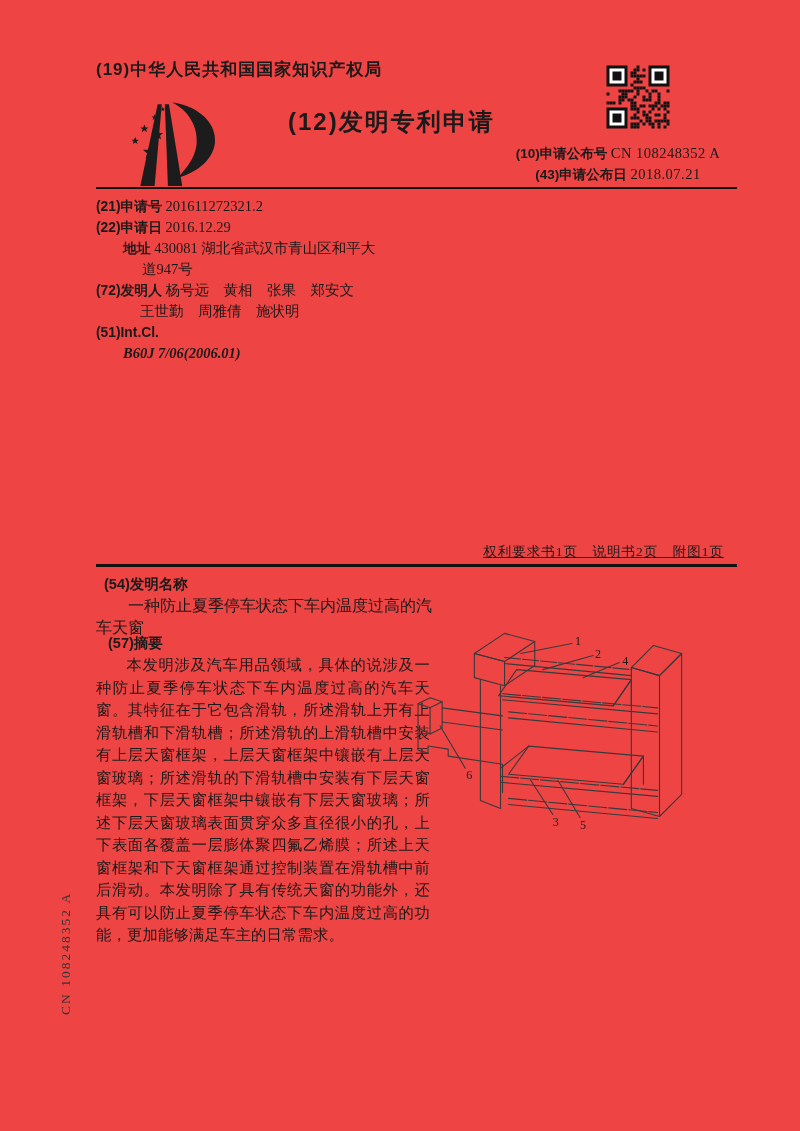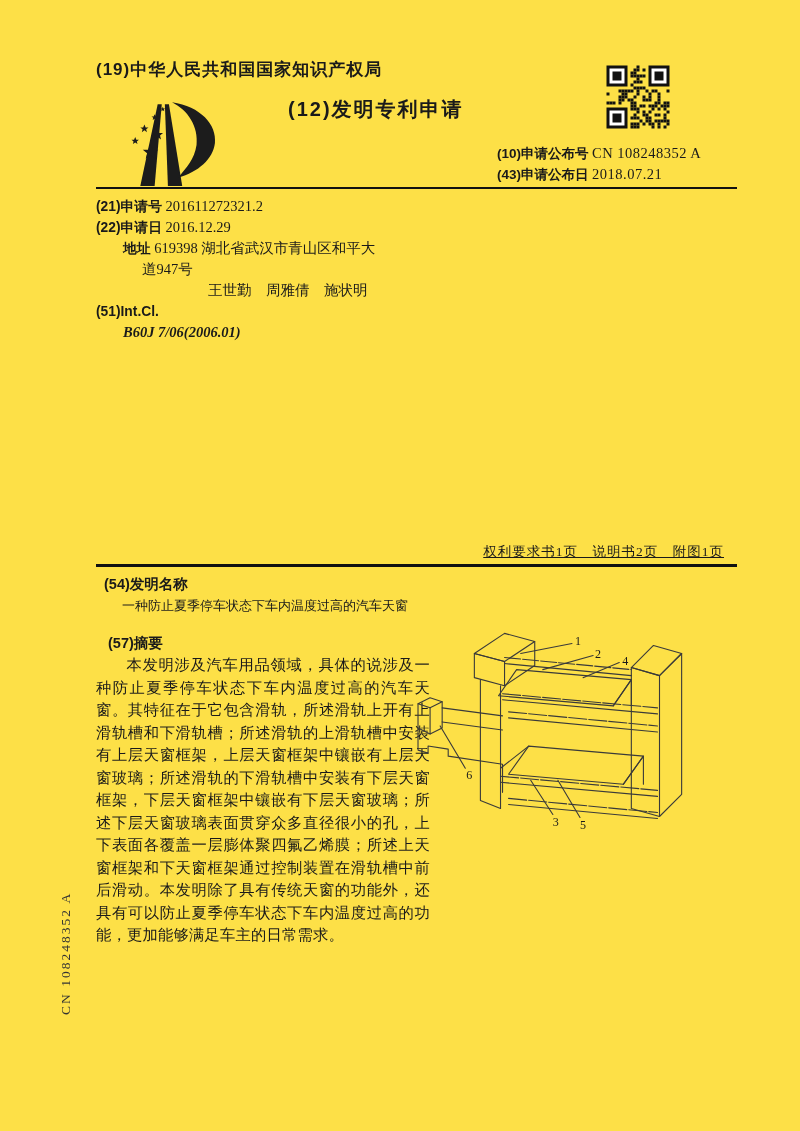--- a/index.html
+++ b/index.html
@@ -1,47 +1,47 @@
 <!DOCTYPE html>
 <html><head>
 <meta charset="utf-8">
 <style>
   html,body{margin:0;padding:0;background:#e8e8e8;}
   .page{
     position:relative;width:800px;height:1131px;margin:0 auto;
-    background:#fde047;color:#1a1a1a;overflow:hidden;
+    background:#ef4444;color:#1a1a1a;overflow:hidden;
     font-family:"Liberation Serif","DejaVu Serif",serif;
   }
   .abs{position:absolute;}
   .sans{font-family:"Liberation Sans","DejaVu Sans",sans-serif;}
   .b{font-weight:bold;margin-top:18px;}
   .office{left:96px;top:58px;font-size:17px;font-weight:600;letter-spacing:1px;}
-  .doc-type{left:288px;top:96px;font-size:20px;font-weight:700;letter-spacing:2px;}
+  .doc-type{left:288px;top:106px;font-size:24px;font-weight:700;letter-spacing:2px;}
   .logo{left:120px;top:96px;width:104px;height:92px;}
   .qr{left:604px;top:63px;width:68px;height:68px;}
-  .pub-block{left:497px;top:143px;width:242px;line-height:21px;font-size:14px;}
+  .pub-block{left:497px;top:143px;width:242px;line-height:21px;font-size:14px;text-align:center;}
   .pub-row{white-space:nowrap;}
   .pub-row .lbl{font-weight:700;font-family:"Liberation Sans","DejaVu Sans",sans-serif;font-size:13.5px;}
   .pub-row .val{font-family:"Liberation Serif","DejaVu Serif",serif;font-size:14.5px;letter-spacing:0.5px;}
   .rule{left:96px;width:641px;height:2px;background:#111;}
   .rule1{top:187px;}
   .rule2{top:564px;height:2.5px;}
   .biblio{left:96px;top:196px;width:370px;font-size:14.5px;line-height:21px;}
   .row{position:relative;white-space:nowrap;}
   .row .lbl{font-family:"Liberation Sans","DejaVu Sans",sans-serif;font-weight:700;font-size:13.8px;}
   .row .val{font-family:"Liberation Serif","DejaVu Serif",serif;}
   .mt{margin-top:0;}
   .indent1{margin-left:27px;}
   .indent2{margin-left:46px;}
-  .indent3{margin-left:112px;}
+  .indent3{margin-left:44px;}
   .italic{font-style:italic;}
   .pages-info{left:300px;top:543px;width:424px;text-align:right;font-size:13.5px;letter-spacing:1px;text-decoration:underline;}
   .sec54{left:104px;top:575px;font-size:14.5px;}
   .sec54 .lbl{font-family:"Liberation Sans","DejaVu Sans",sans-serif;font-weight:700;}
-  .invention-title{left:96px;top:595px;width:336px;font-size:13px;line-height:22px;text-indent:2em;}
+  .invention-title{left:96px;top:595px;width:336px;font-size:16px;line-height:22px;text-indent:2em;}
   .sec57{left:108px;top:634px;font-size:14.5px;text-align:center;}
   .sec57 .lbl{font-family:"Liberation Sans","DejaVu Sans",sans-serif;font-weight:700;}
   .abstract{
     left:96px;top:654px;width:334px;font-size:15.3px;line-height:22.5px;
     text-align:justify;text-indent:2em;letter-spacing:0.2px;
   }
   .figure{left:416px;top:616px;width:324px;height:236px;}
   .side-code{
     left:58px;top:1015px;transform:rotate(-90deg);transform-origin:left top;
     white-space:nowrap;font-size:13.5px;letter-spacing:2px;color:#333;
@@ -221,24 +221,28 @@
     <div class="row">
       <span class="lbl">(21)申请号</span>
       <span class="val">201611272321.2</span>
     </div>
     <div class="row mt">
       <span class="lbl">(22)申请日</span>
       <span class="val">2016.12.29</span>
     </div>
     <div class="row indent1">
       <span class="lbl">地址</span>
-      <span class="val">619398 湖北省武汉市青山区和平大</span>
+      <span class="val">430081 湖北省武汉市青山区和平大</span>
     </div>
     <div class="row indent2">
       <span class="val">道947号</span>
+    </div>
+    <div class="row mt">
+      <span class="lbl">(72)发明人</span>
+      <span class="val">杨号远　黄相　张果　郑安文</span>
     </div>
     <div class="row indent3">
       <span class="val">王世勤　周雅倩　施状明</span>
     </div>
     <div class="row mt">
       <span class="lbl">(51)Int.Cl.</span>
     </div>
     <div class="row indent1">
       <span class="val italic b">B60J 7/06(2006.01)</span>
     </div>

